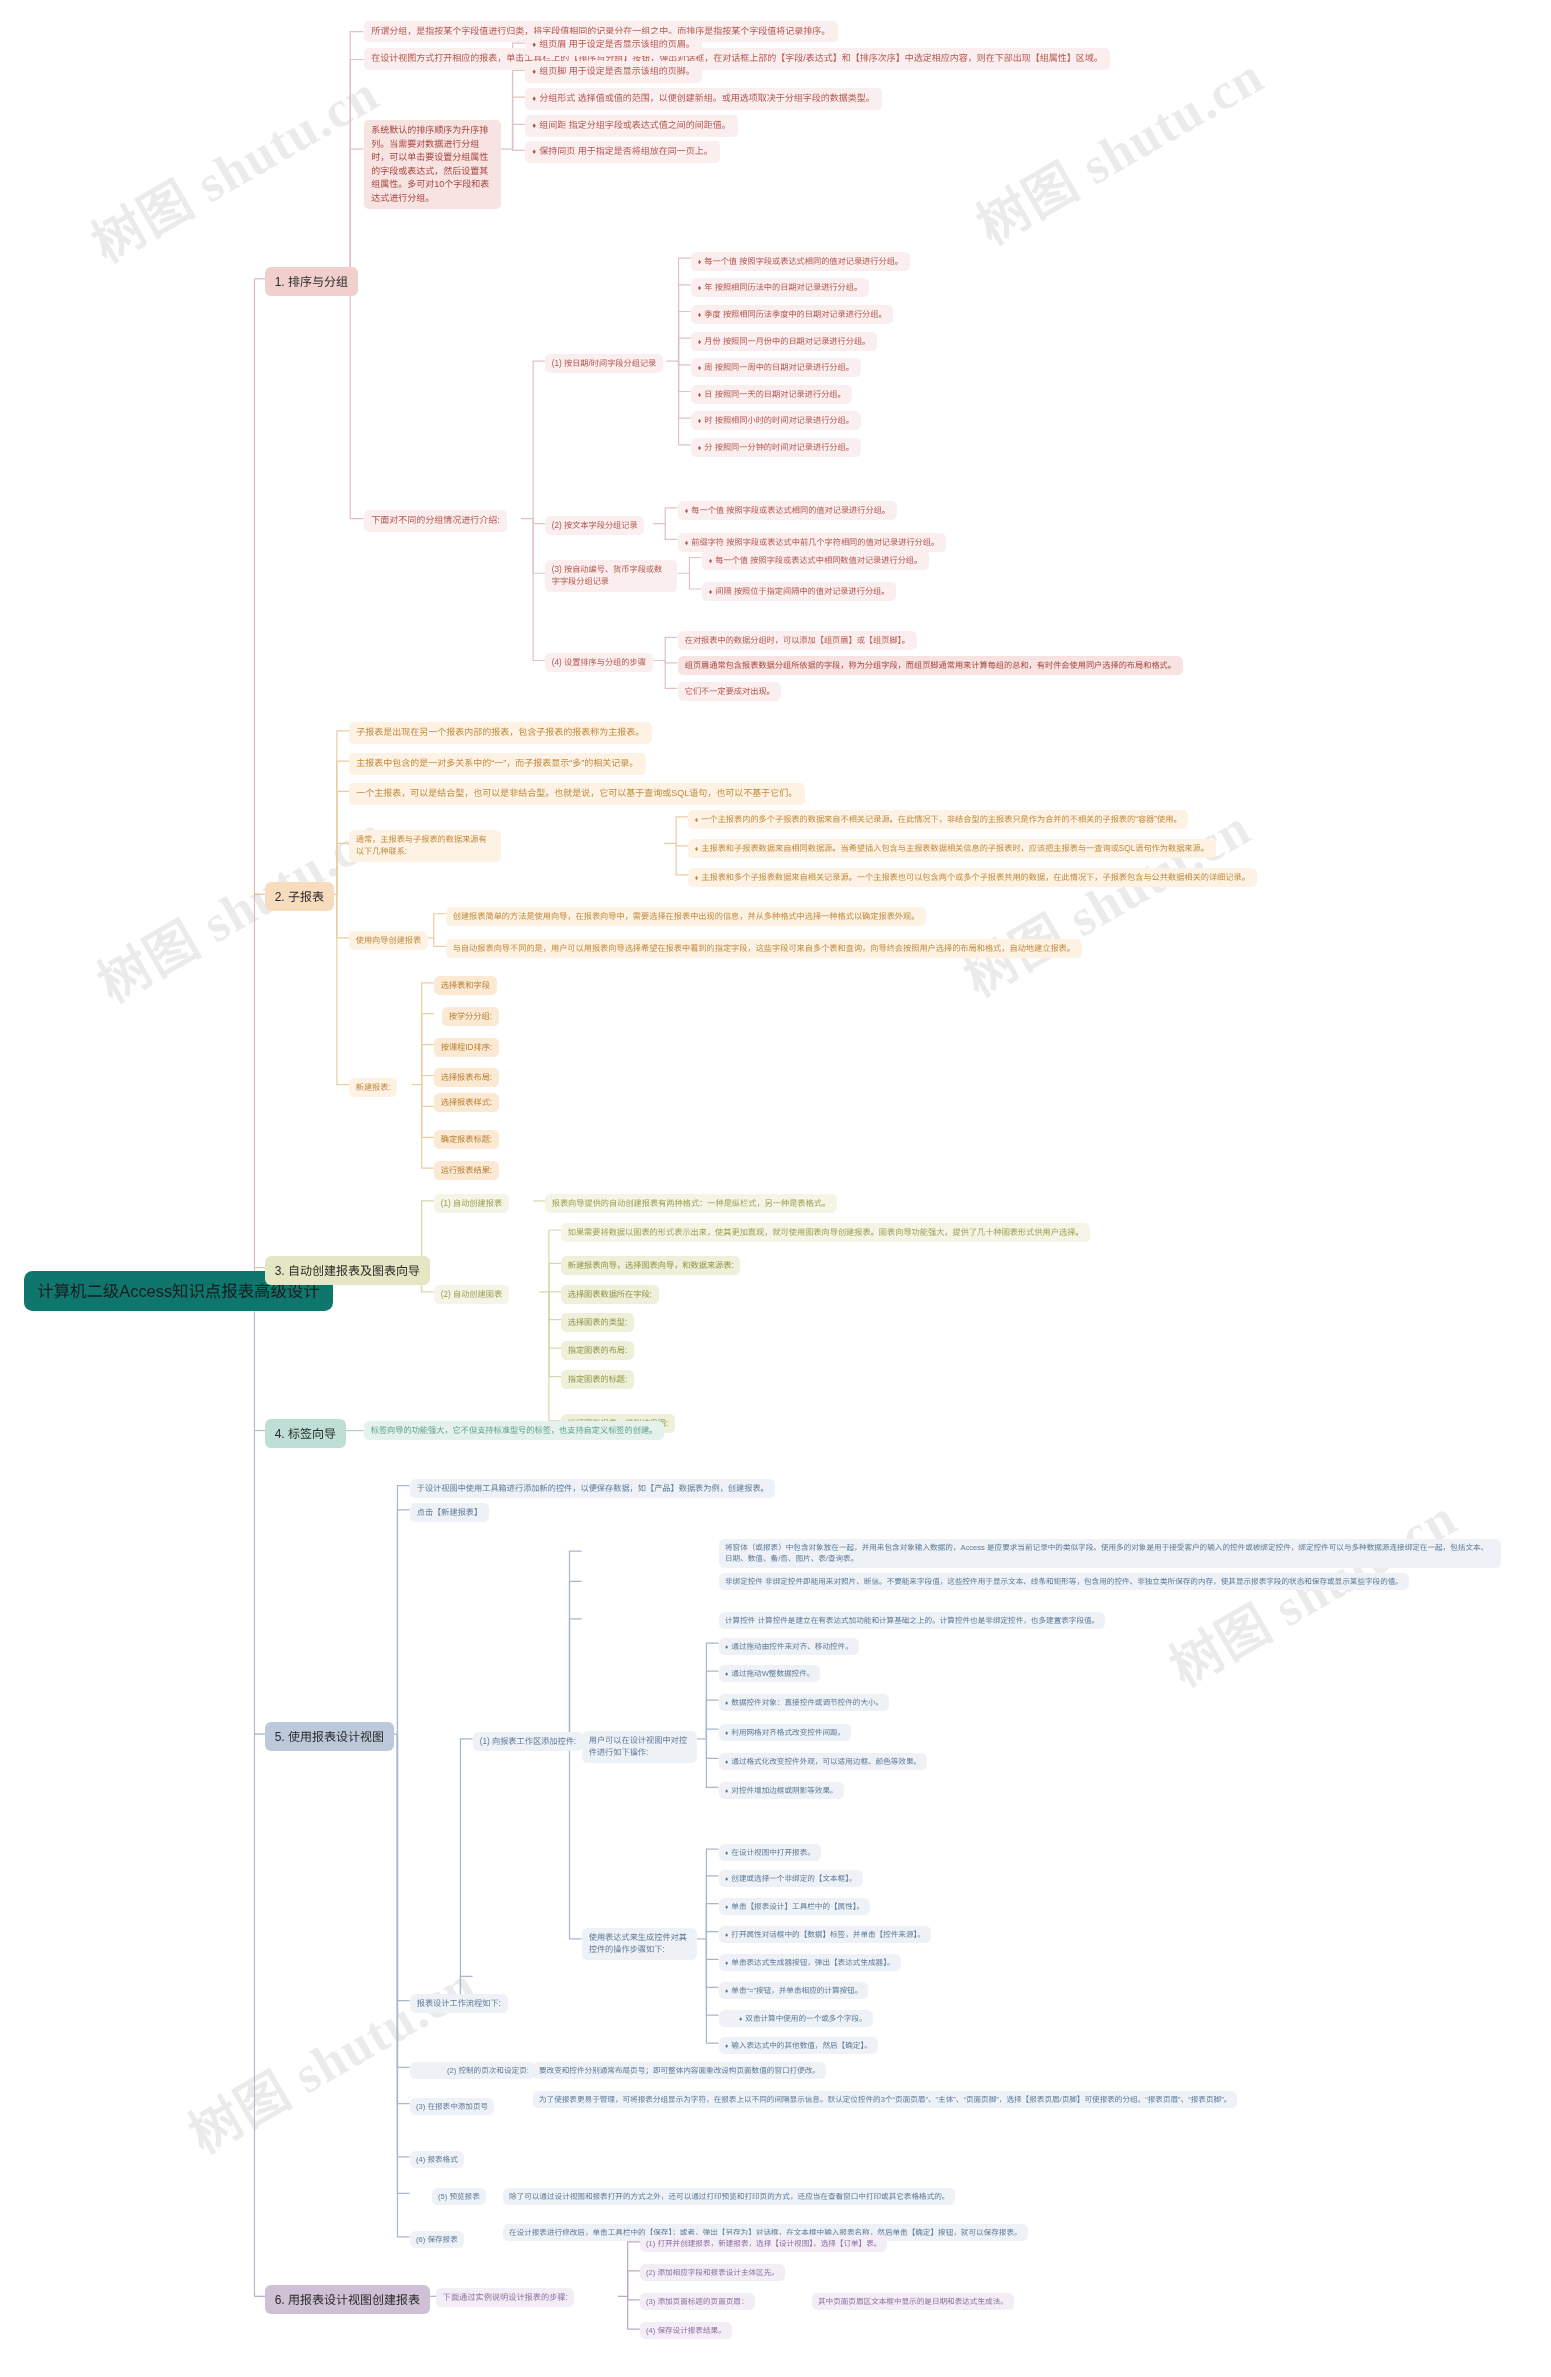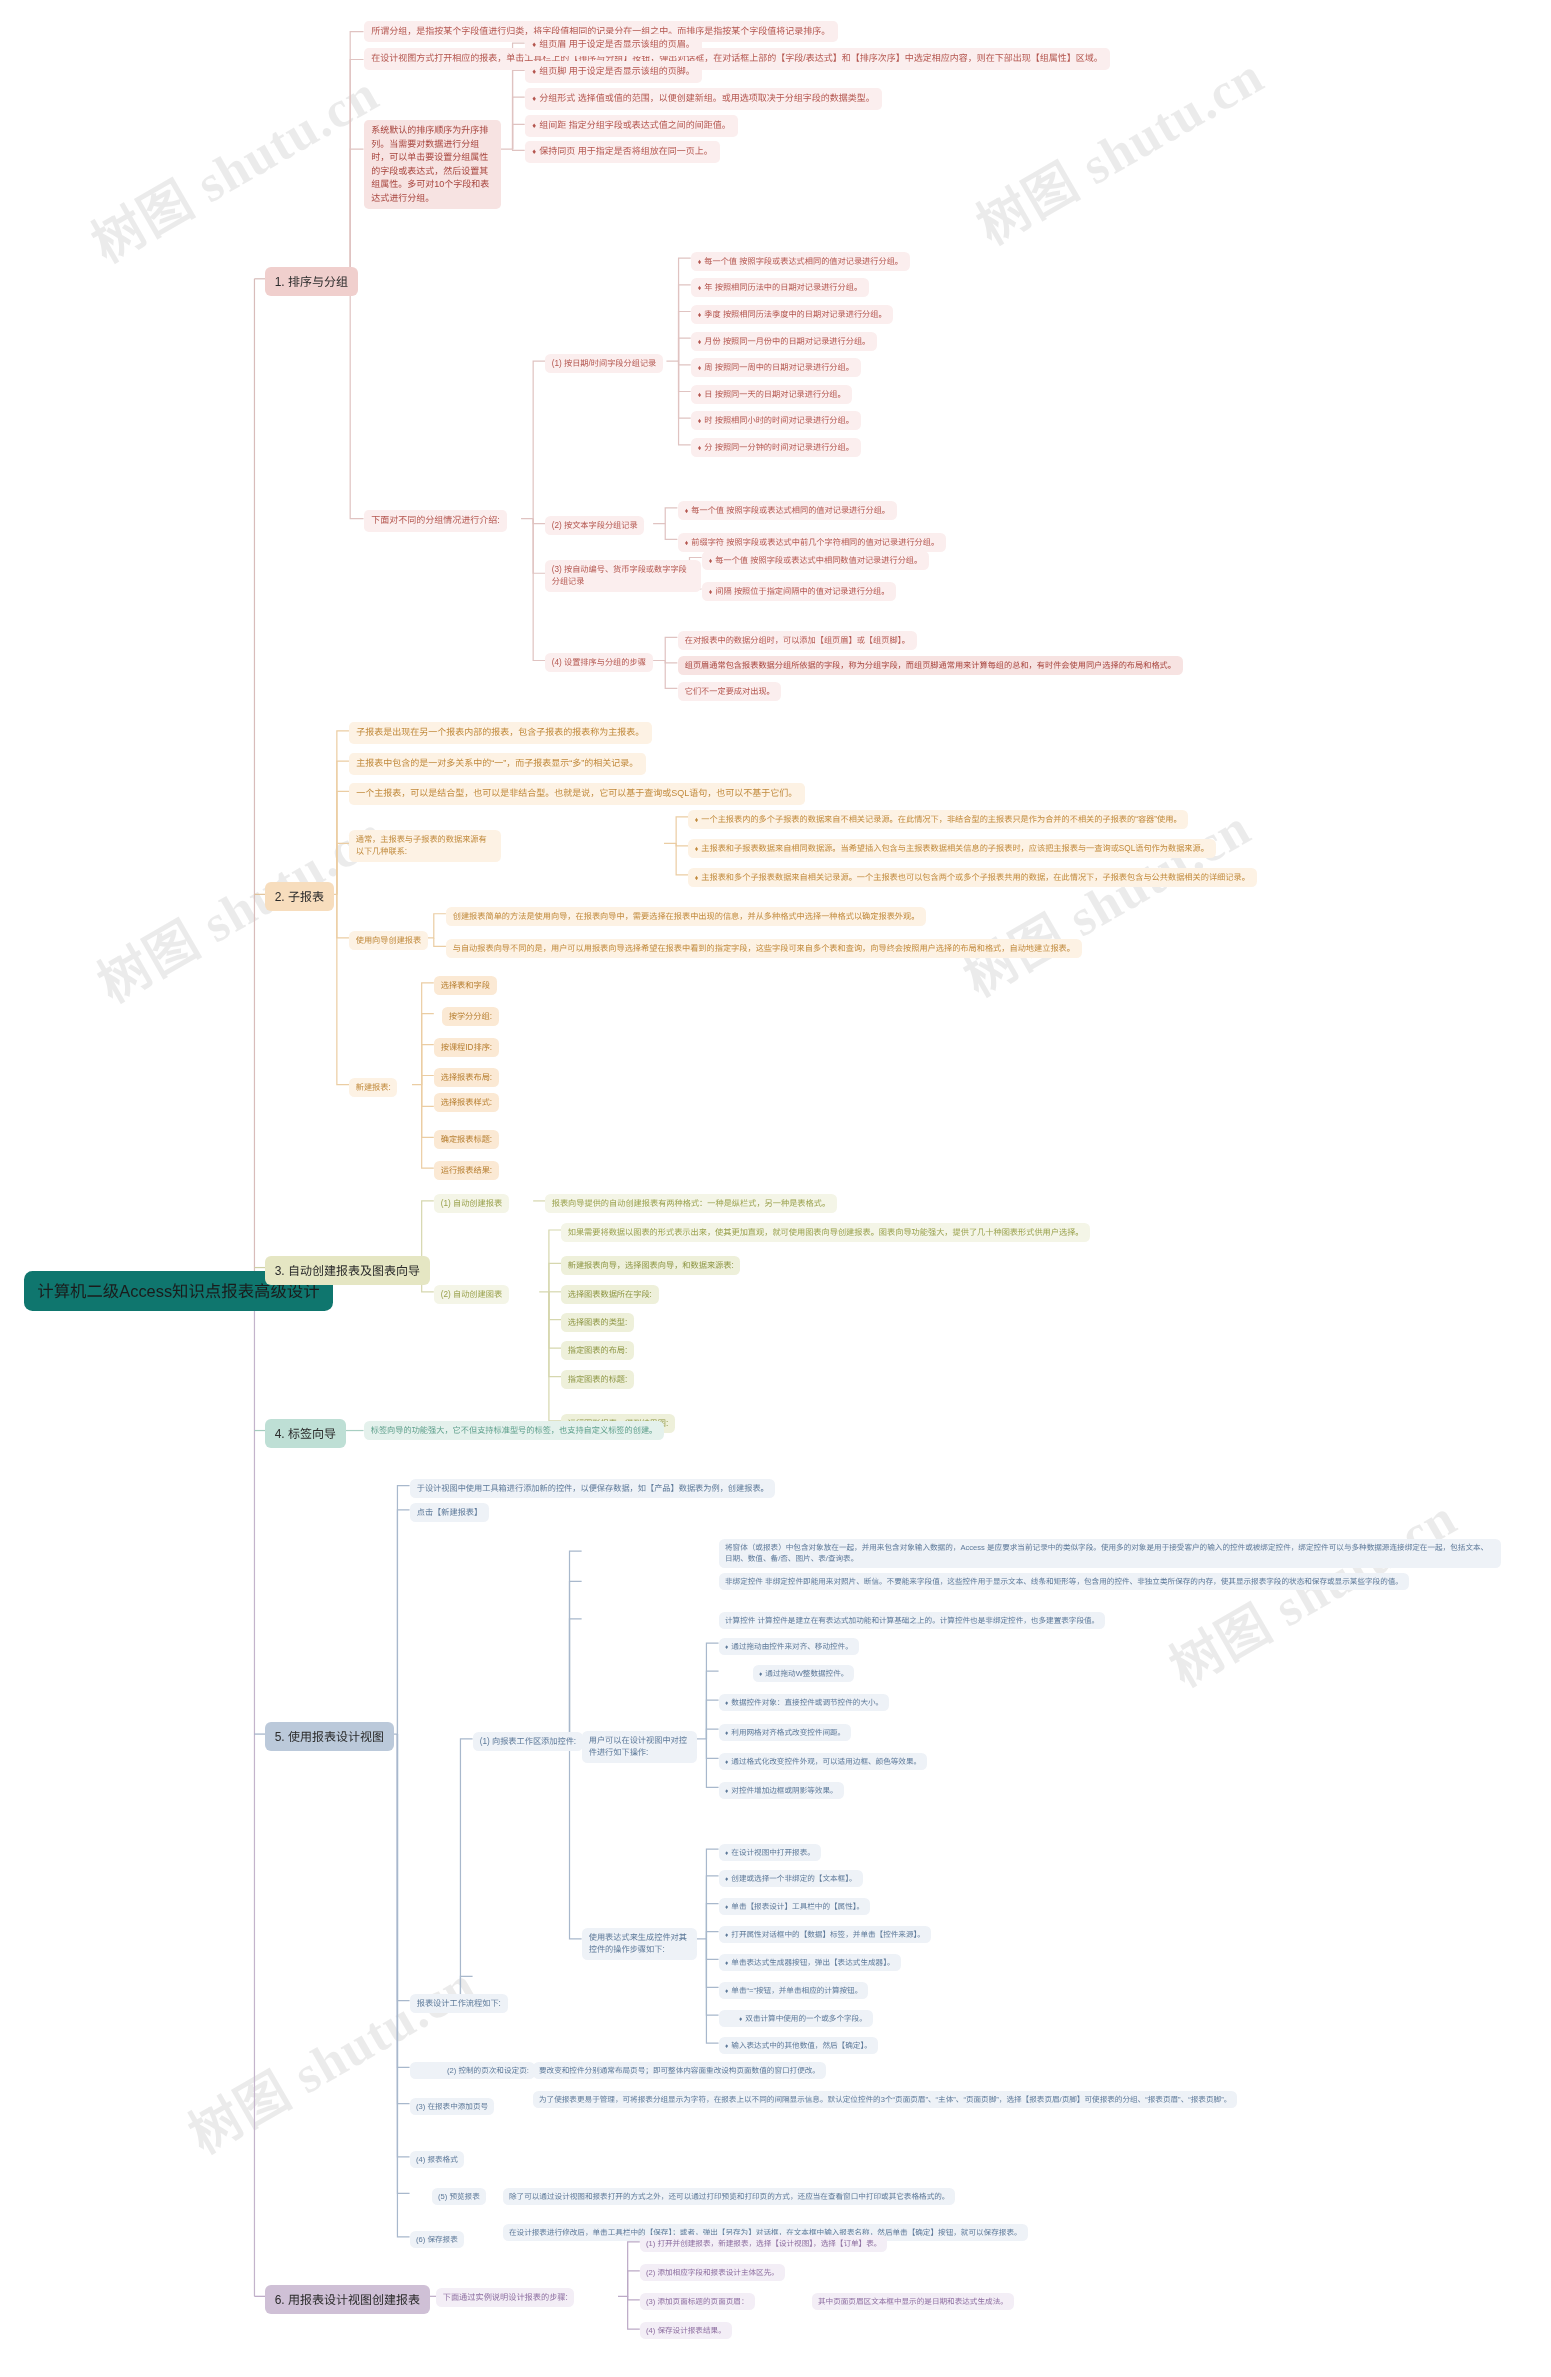--- a/index.html
+++ b/index.html
@@ -254,21 +254,21 @@
   <div class="node sm f1" style="left:545px;top:516px;">
     <span class="txt">(2) 按文本字段分组记录</span>
   </div>
   <div class="node sm f1 bullet" style="left:678px;top:501px;">
     <span class="txt">每一个值 按照字段或表达式相同的值对记录进行分组。</span>
     </div>
   <div class="node sm f1 bullet" style="left:678px;top:533px;">
     <span class="txt">前缀字符 按照字段或表达式中前几个字符相同的值对记录进行分组。</span>
     </div>
 
-  <div class="node sm f1" style="left:545px;top:560px;width:156px;">
+  <div class="node sm f1" style="left:545px;top:560px;width:132px;">
     <span class="txt">(3) 按自动编号、货币字段或数字字段分组记录</span>
   </div>
   <div class="node sm f1 bullet" style="left:702px;top:551px;">
     <span class="txt">每一个值 按照字段或表达式中相同数值对记录进行分组。</span>
     </div>
   <div class="node sm f1 bullet" style="left:702px;top:582px;">
     <span class="txt">间隔 按照位于指定间隔中的值对记录进行分组。</span>
     </div>
 
   <div class="node sm f1" style="left:545px;top:653px;">
@@ -413,21 +413,21 @@
   <div class="node xs f5" style="left:719px;top:1612px;max-width:715px;">
     <span class="txt">计算控件 计算控件是建立在有表达式加功能和计算基础之上的。计算控件也是非绑定控件，也多建置表字段值。</span>
     </div>
 
   <div class="node sm f5" style="left:582px;top:1731px;width:115px;">
     <span class="txt">用户可以在设计视图中对控件进行如下操作:</span>
     </div>
   <div class="node xs f5 bullet" style="left:719px;top:1638px;">
     <span class="txt">通过拖动由控件来对齐、移动控件。</span>
     </div>
-  <div class="node xs f5 bullet" style="left:753px;top:1665px;justify-content:flex-end;">
+  <div class="node xs f5 bullet" style="left:719px;top:1665px;justify-content:flex-end;">
     <span class="txt">通过拖动W整数据控件。</span>
     </div>
   <div class="node xs f5 bullet" style="left:719px;top:1694px;">
     <span class="txt">数据控件对象：直接控件或调节控件的大小。</span>
     </div>
   <div class="node xs f5 bullet" style="left:719px;top:1724px;">
     <span class="txt">利用网格对齐格式改变控件间距。</span>
     </div>
   <div class="node xs f5 bullet" style="left:719px;top:1753px;">
     <span class="txt">通过格式化改变控件外观，可以适用边框、颜色等效果。</span>

